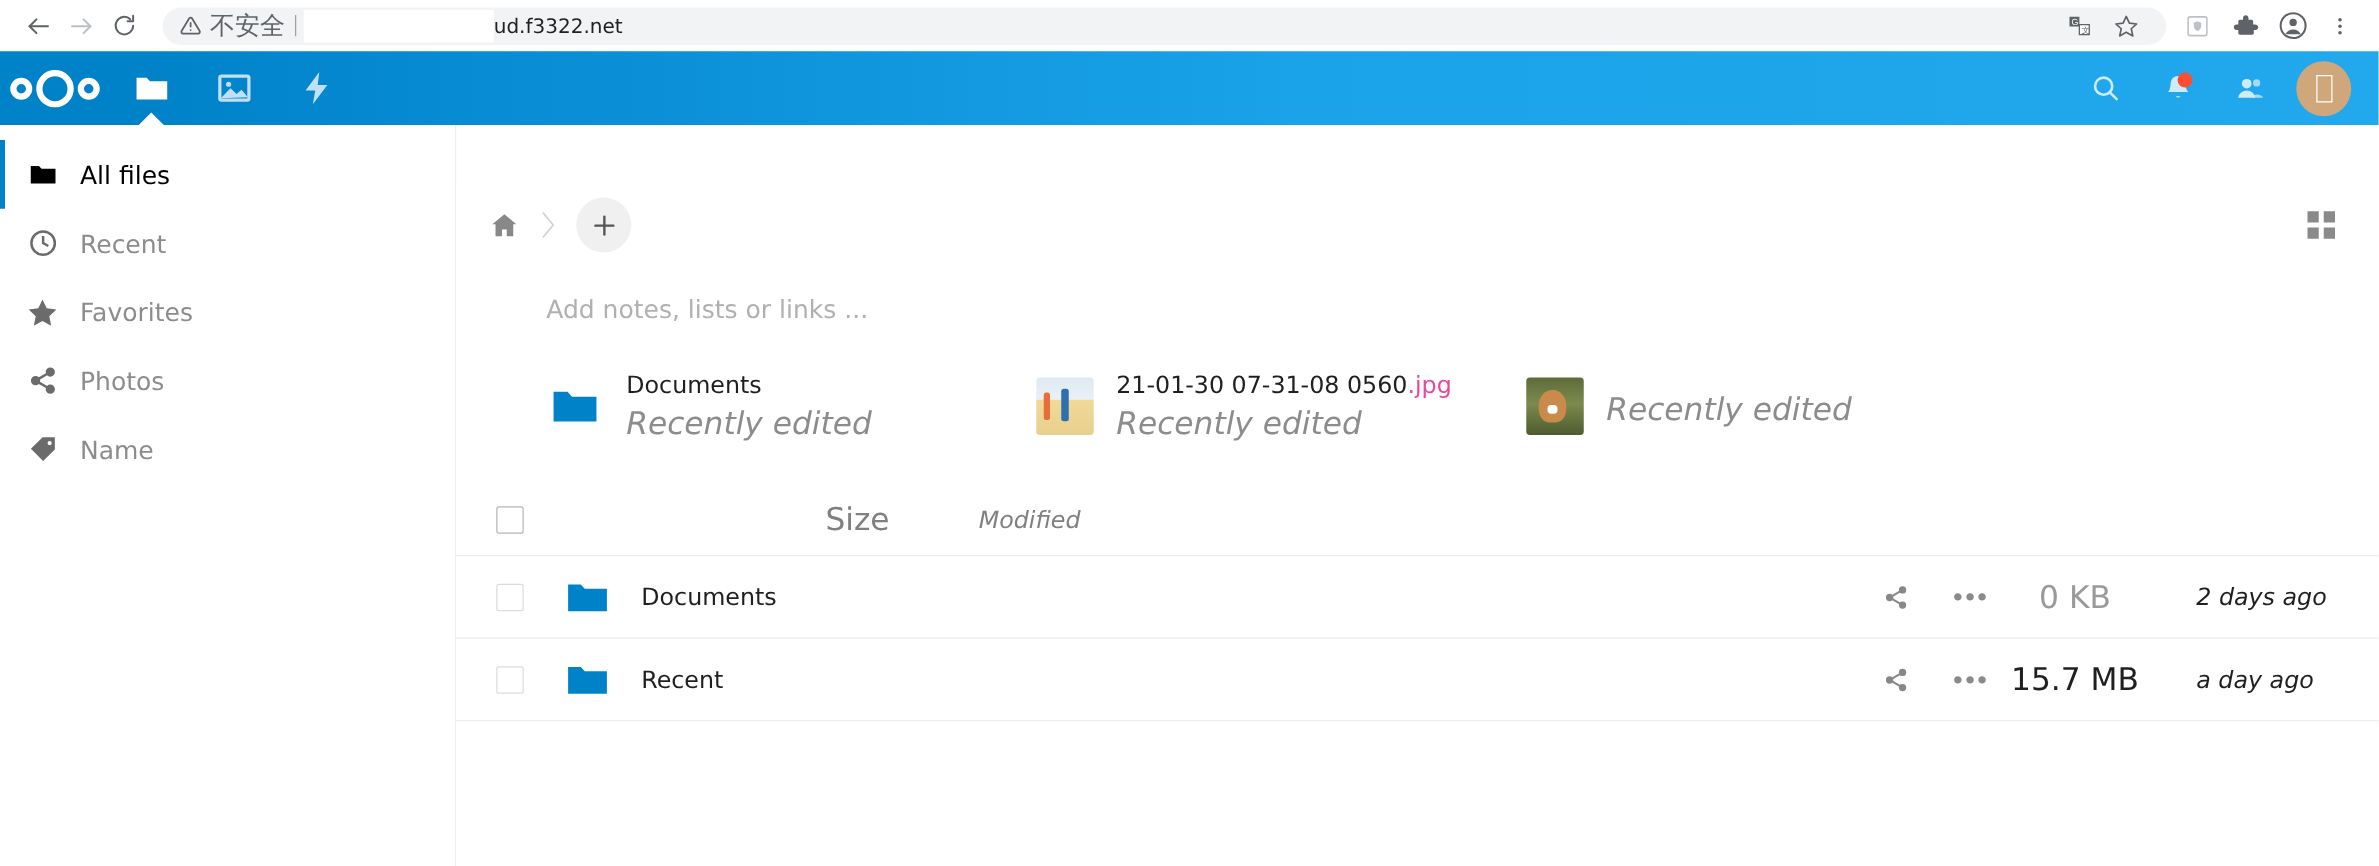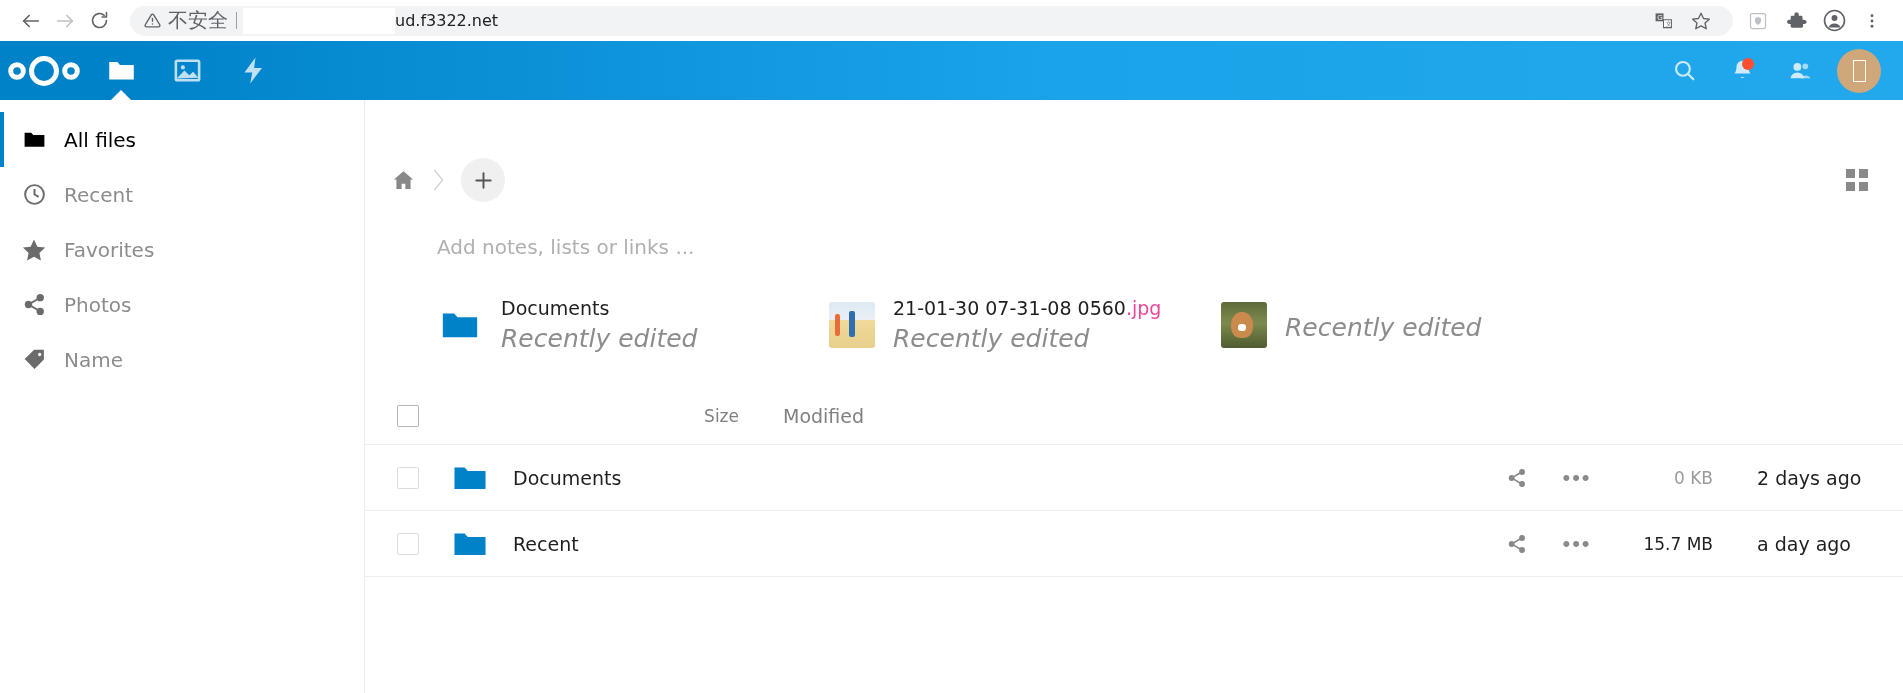--- a/index.html
+++ b/index.html
@@ -243,29 +243,30 @@
     margin-left: 38px;
   }
   .sort-caret {
     margin-left: 12px; width:0; height:0;
     border-left: 7px solid transparent;
     border-right: 7px solid transparent;
     border-bottom: 7px solid #9a9a9a;
   }
   .c-act { width: 60px; flex:none; display:flex; align-items:center; justify-content:center; color:#888; }
   .c-size {
-    width: 112px; flex:none; text-align: right;
-    font-size: 17px; color: #1f1f1f; padding-right: 6px;
+    width: 112px; flex:none; text-align: center;
+    font-size: 25px; color: #1f1f1f; padding-right: 6px;
     font-family: "DejaVu Sans", sans-serif;
   }
   .c-size.muted { color: #9a9a9a; }
   .c-mod {
     width: 184px; flex:none; text-align: left; padding-left: 38px;
     font-size: 19px; color: #1f1f1f;
     font-family: "DejaVu Sans", sans-serif;
+    font-style: italic;
   }
   .c-mod.head, .c-size.head { color: #808080; }
   .dots { letter-spacing: 2px; font-size: 22px; line-height: 10px; color:#8a8a8a; }
 </style>
 </head>
 <body>
 
 <div class="browser-bar">
   <div class="nav-btn">
     <svg width="22" height="22" viewBox="0 0 24 24" fill="none" stroke="currentColor" stroke-width="1.8" stroke-linecap="round" stroke-linejoin="round">

